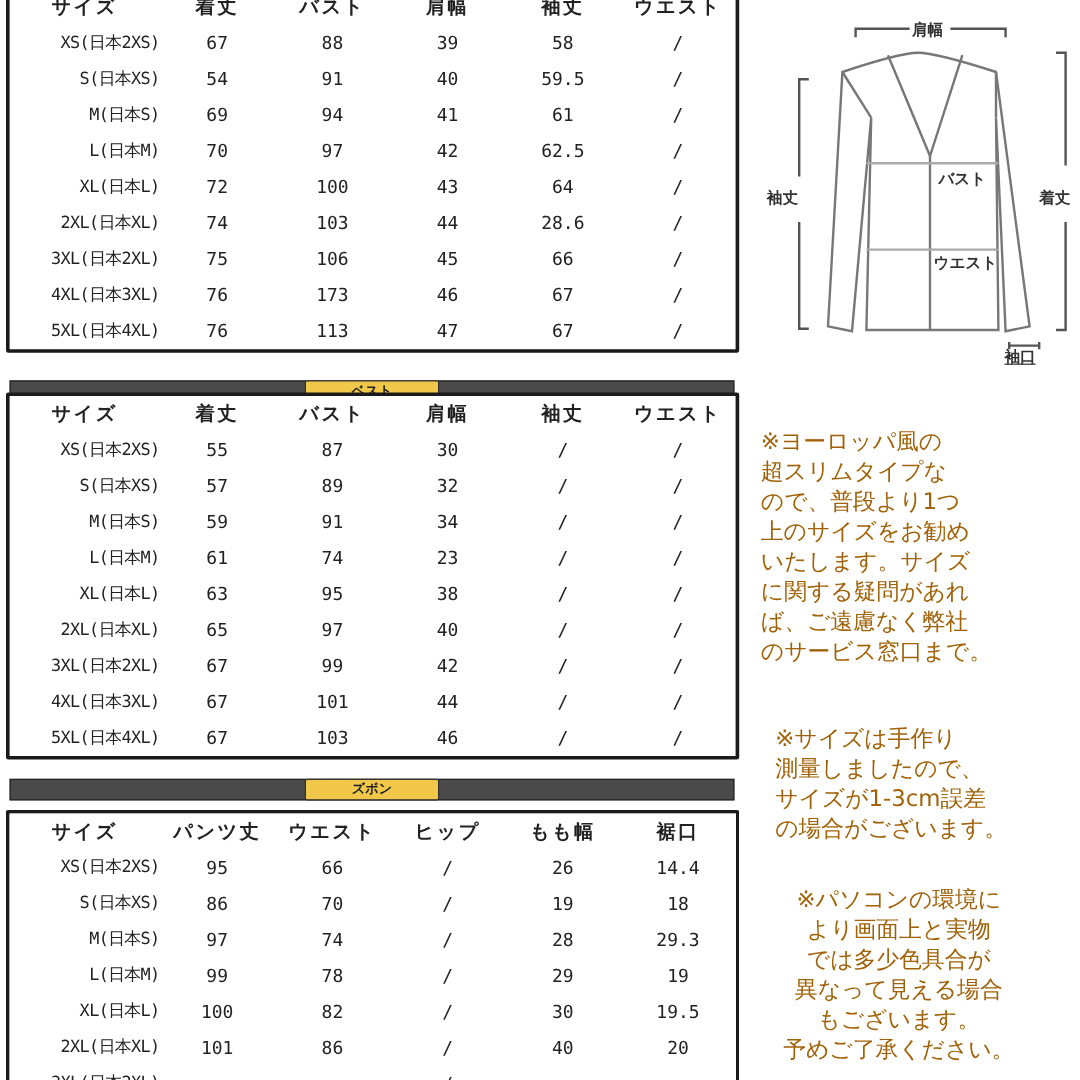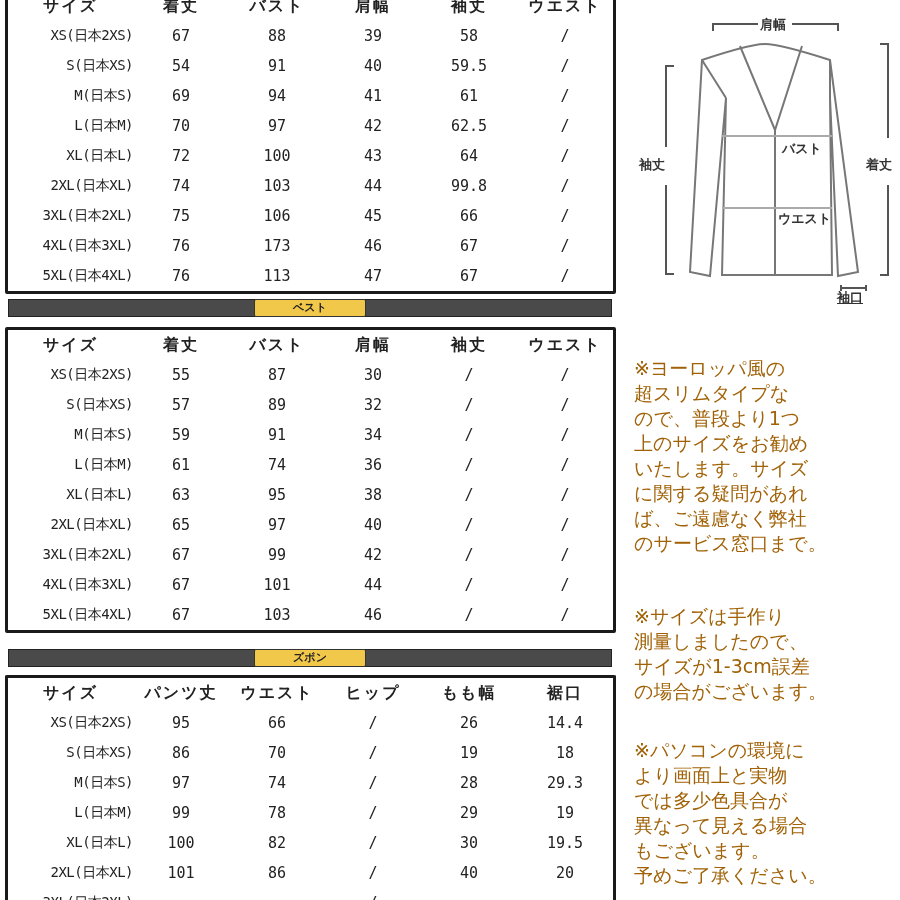--- a/index.html
+++ b/index.html
@@ -97,21 +97,21 @@
           <td>100</td>
           <td>43</td>
           <td>64</td>
           <td>/</td>
         </tr>
         <tr>
           <td class="size-col">2XL(日本XL)</td>
           <td>74</td>
           <td>103</td>
           <td>44</td>
-          <td>99.8</td>
+          <td>28.6</td>
           <td>/</td>
         </tr>
         <tr>
           <td class="size-col">3XL(日本2XL)</td>
           <td>75</td>
           <td>106</td>
           <td>45</td>
           <td>66</td>
           <td>/</td>
         </tr>
@@ -128,21 +128,21 @@
           <td>76</td>
           <td>113</td>
           <td>47</td>
           <td>67</td>
           <td>/</td>
         </tr>
       </tbody>
   </table>
 </div>
 
-<div class="banner" style="top:299px;padding-left:25px;">
+<div class="banner" style="top:317px;padding-left:25px;">
   <div class="label">ベスト</div>
 </div>
 
 <div class="size-table" style="top:327px;">
   <table>
     <colgroup>
         <col class="col-size">
         <col>
         <col>
         <col>
@@ -181,21 +181,21 @@
           <td>59</td>
           <td>91</td>
           <td>34</td>
           <td>/</td>
           <td>/</td>
         </tr>
         <tr>
           <td class="size-col">L(日本M)</td>
           <td>61</td>
           <td>74</td>
-          <td>36</td>
+          <td>23</td>
           <td>/</td>
           <td>/</td>
         </tr>
         <tr>
           <td class="size-col">XL(日本L)</td>
           <td>63</td>
           <td>95</td>
           <td>38</td>
           <td>/</td>
           <td>/</td>
@@ -352,26 +352,26 @@
 <div class="notes" style="top:356px;">
   <p>※ヨーロッパ風の
 超スリムタイプな
 ので、普段より1つ
 上のサイズをお勧め
 いたします。サイズ
 に関する疑問があれ
 ば、ご遠慮なく弊社
 のサービス窓口まで。</p>
 </div>
-<div class="notes" style="top:604px;">
+<div class="notes" style="top:604px;margin-left:12px;">
   <p>※サイズは手作り
 測量しましたので、
 サイズが1-3cm誤差
 の場合がございます。</p>
 </div>
-<div class="notes" style="top:738px;">
+<div class="notes" style="top:738px;text-align:center;">
   <p>※パソコンの環境に
 より画面上と実物
 では多少色具合が
 異なって見える場合
 もございます。
 予めご了承ください。</p>
 </div>
 
 </body></html>

